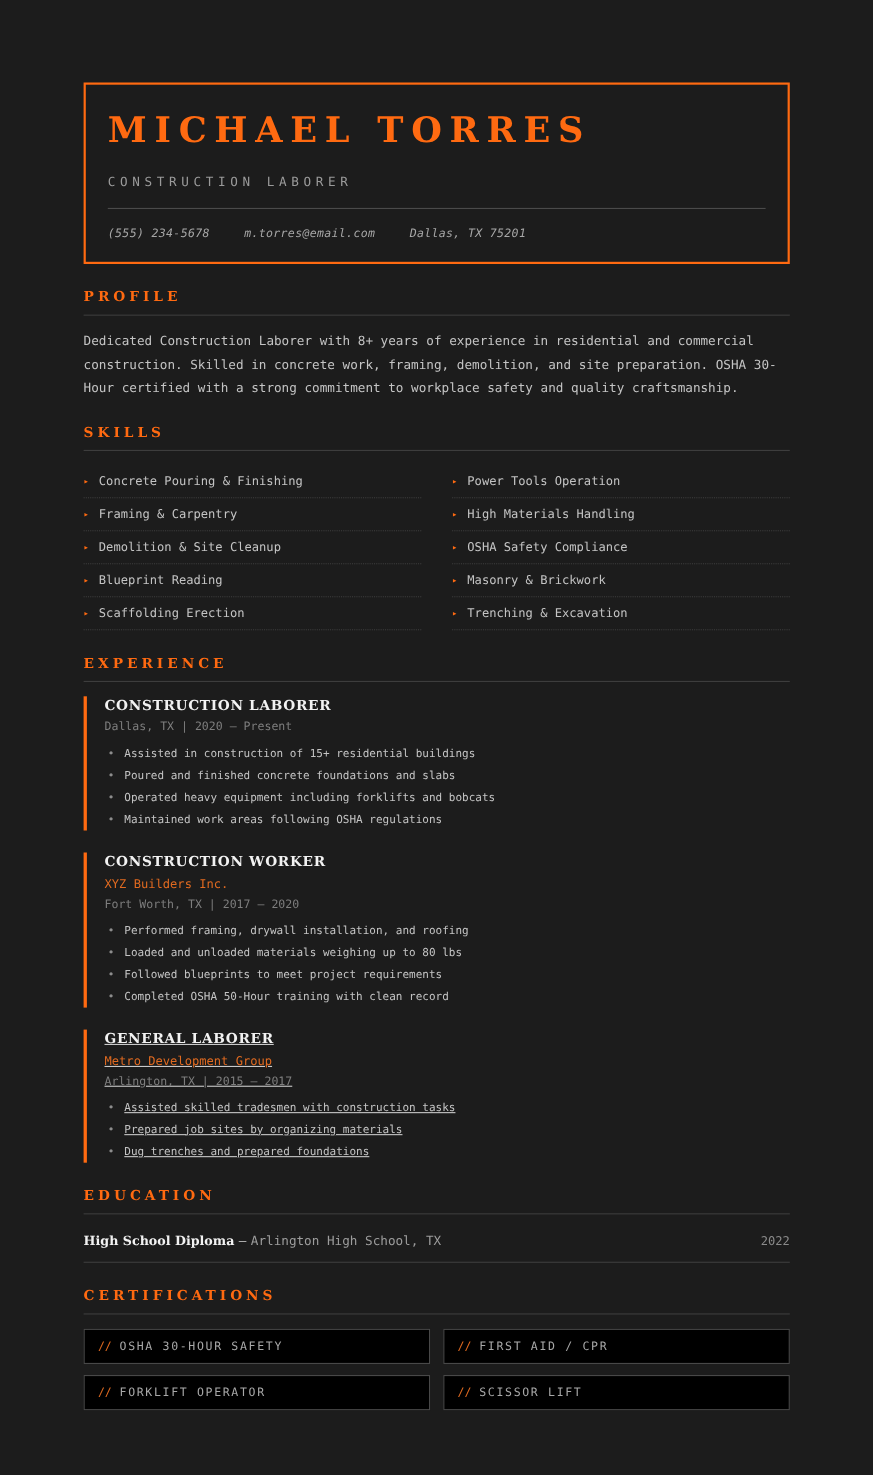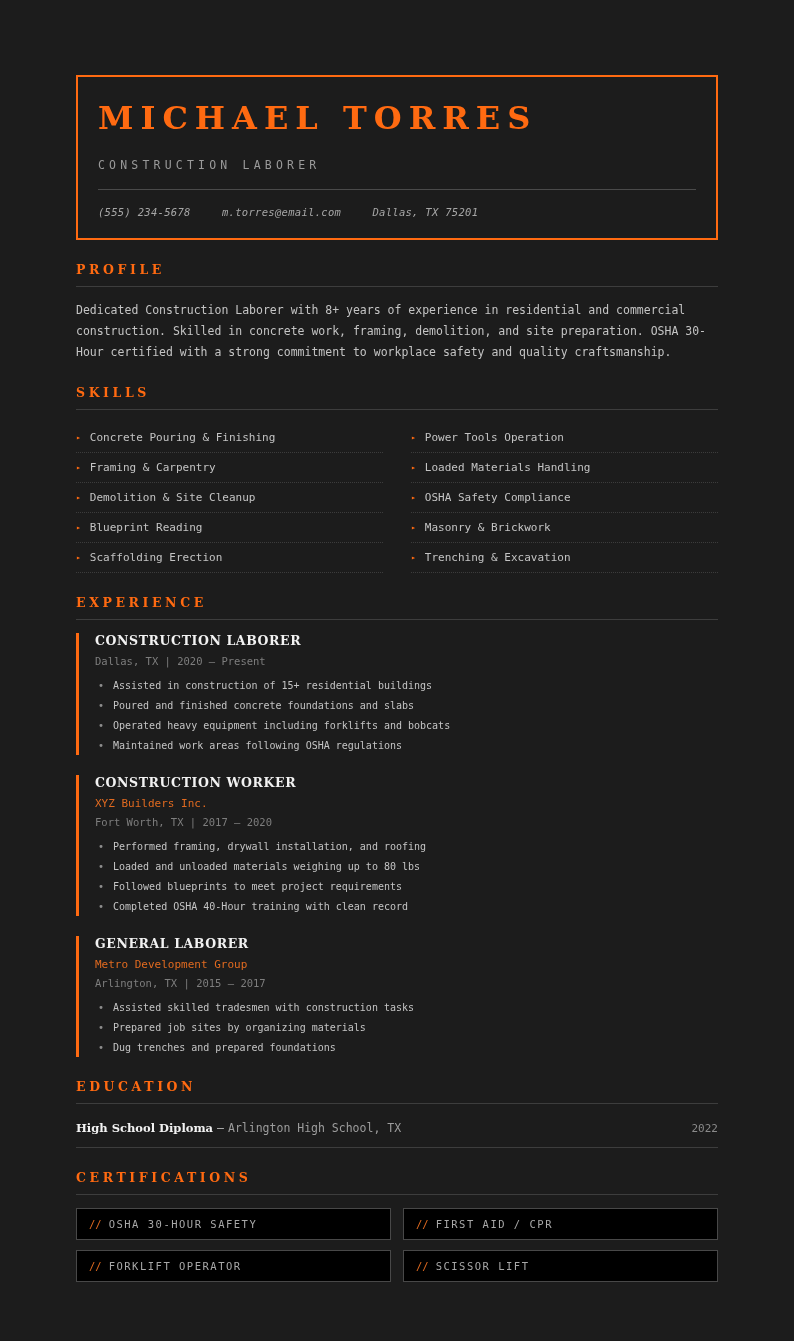--- a/index.html
+++ b/index.html
@@ -100,21 +100,21 @@
     margin-right: 9px;
     line-height: 1;
   }
 
   
   .job {
     border-left: 3px solid #ff6a11;
     padding: 0 0 0 16px;
     margin-bottom: 20px;
   }
-  .job:last-child { margin-bottom: 0; }
+  .job:last-child { margin-bottom: 0; text-decoration: underline; }
   .job-title {
     font-family: "DejaVu Serif", "Liberation Serif", serif;
     font-weight: bold;
     font-size: 12.5px;
     letter-spacing: 0.6px;
     color: #f2f2f2;
     margin: 0 0 7px 0;
   }
   .job-company {
     font-size: 11px;
@@ -225,21 +225,21 @@
         <div class="skill-item">
           <span class="skill-bullet">▸</span>
           <span>Power Tools Operation</span>
         </div>
         <div class="skill-item">
           <span class="skill-bullet">▸</span>
           <span>Framing &amp; Carpentry</span>
         </div>
         <div class="skill-item">
           <span class="skill-bullet">▸</span>
-          <span>Loaded Materials Handling</span>
+          <span>High Materials Handling</span>
         </div>
         <div class="skill-item">
           <span class="skill-bullet">▸</span>
           <span>Demolition &amp; Site Cleanup</span>
         </div>
         <div class="skill-item">
           <span class="skill-bullet">▸</span>
           <span>OSHA Safety Compliance</span>
         </div>
         <div class="skill-item">
@@ -276,21 +276,21 @@
           </ul>
         </div>
         <div class="job">
           <div class="job-title">CONSTRUCTION WORKER</div>
           <div class="job-company">XYZ Builders Inc.</div>
           <div class="job-meta">Fort Worth, TX | 2017 — 2020</div>
           <ul class="job-bullets">
             <li>Performed framing, drywall installation, and roofing</li>
             <li>Loaded and unloaded materials weighing up to 80 lbs</li>
             <li>Followed blueprints to meet project requirements</li>
-            <li>Completed OSHA 40-Hour training with clean record</li>
+            <li>Completed OSHA 50-Hour training with clean record</li>
           </ul>
         </div>
         <div class="job">
           <div class="job-title">GENERAL LABORER</div>
           <div class="job-company">Metro Development Group</div>
           <div class="job-meta">Arlington, TX | 2015 — 2017</div>
           <ul class="job-bullets">
             <li>Assisted skilled tradesmen with construction tasks</li>
             <li>Prepared job sites by organizing materials</li>
             <li>Dug trenches and prepared foundations</li>

